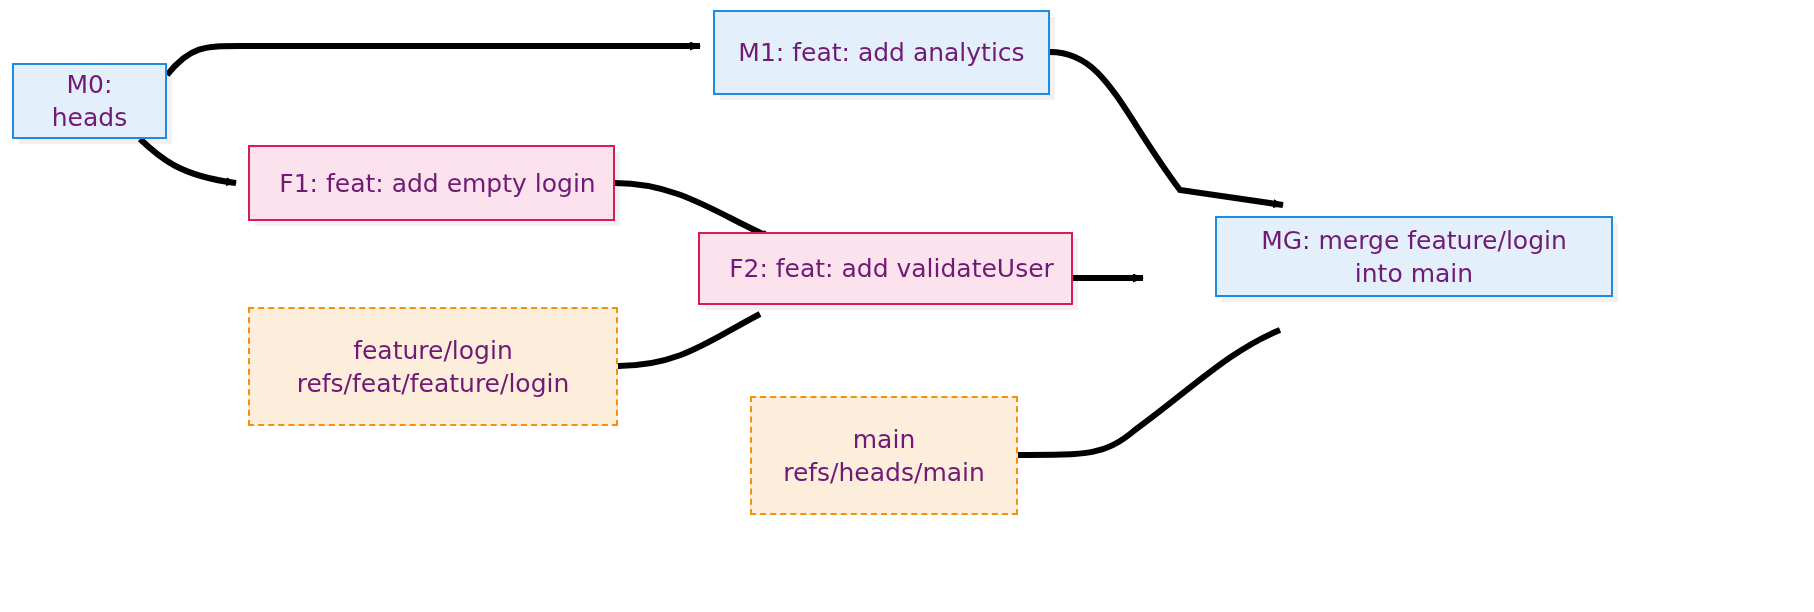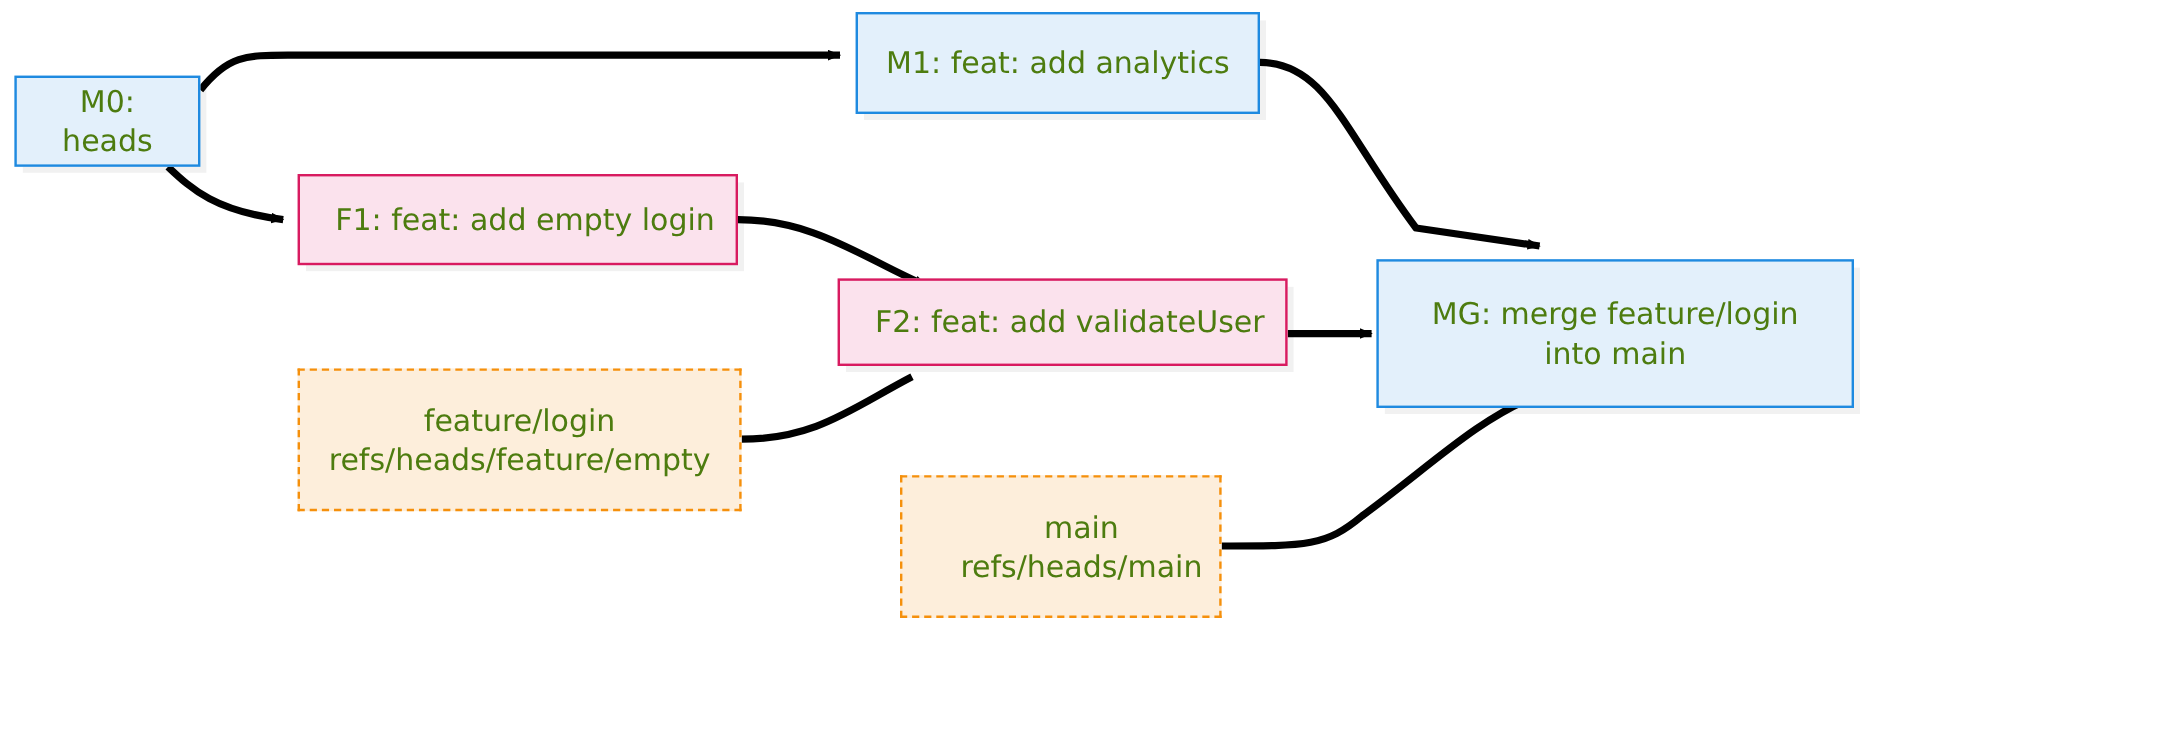--- a/index.html
+++ b/index.html
@@ -26,21 +26,21 @@
     pointer-events: none;
   }
   .node {
     position: absolute;
     box-sizing: border-box;
     display: flex;
     align-items: center;
     justify-content: center;
     text-align: center;
     line-height: 1.32;
-    color: #4d7c0f;
+    color: #701a75;
     box-shadow: 6px 6px 0 -1px rgba(0,0,0,0.055);
   }
   .node-commit-main {
     background: #e3f0fb;
     border: 2px solid #1f8ae0;
     font-size: 25px;
   }
   .node-commit-feature {
     background: #fbe2ed;
     border: 2px solid #d81b60;
@@ -94,28 +94,28 @@
   </div>
 
   <div class="node node-commit-feature" style="left:248px; top:145px; width:367px; height:76px;">
     <span class="node-inner">F1: feat: add empty login</span>
   </div>
 
   <div class="node node-commit-feature" style="left:698px; top:232px; width:375px; height:73px;">
     <span class="node-inner">F2: feat: add validateUser</span>
   </div>
 
-  <div class="node node-commit-main" style="left:1147px; top:216px; width:398px; height:124px;">
+  <div class="node node-commit-main" style="left:1215px; top:216px; width:398px; height:81px;">
     <span class="node-inner">MG: merge feature/login
 into main</span>
   </div>
 
   <div class="node node-branch-label" style="left:248px; top:307px; width:370px; height:119px;">
     <span class="node-inner">feature/login
-refs/heads/feature/empty</span>
+refs/feat/feature/login</span>
   </div>
 
-  <div class="node node-branch-label" style="left:750px; top:396px; width:268px; height:119px;justify-content:flex-end;">
+  <div class="node node-branch-label" style="left:750px; top:396px; width:268px; height:119px;">
     <span class="node-inner">main
 refs/heads/main</span>
   </div>
 
 </div>
 
 </body></html>

